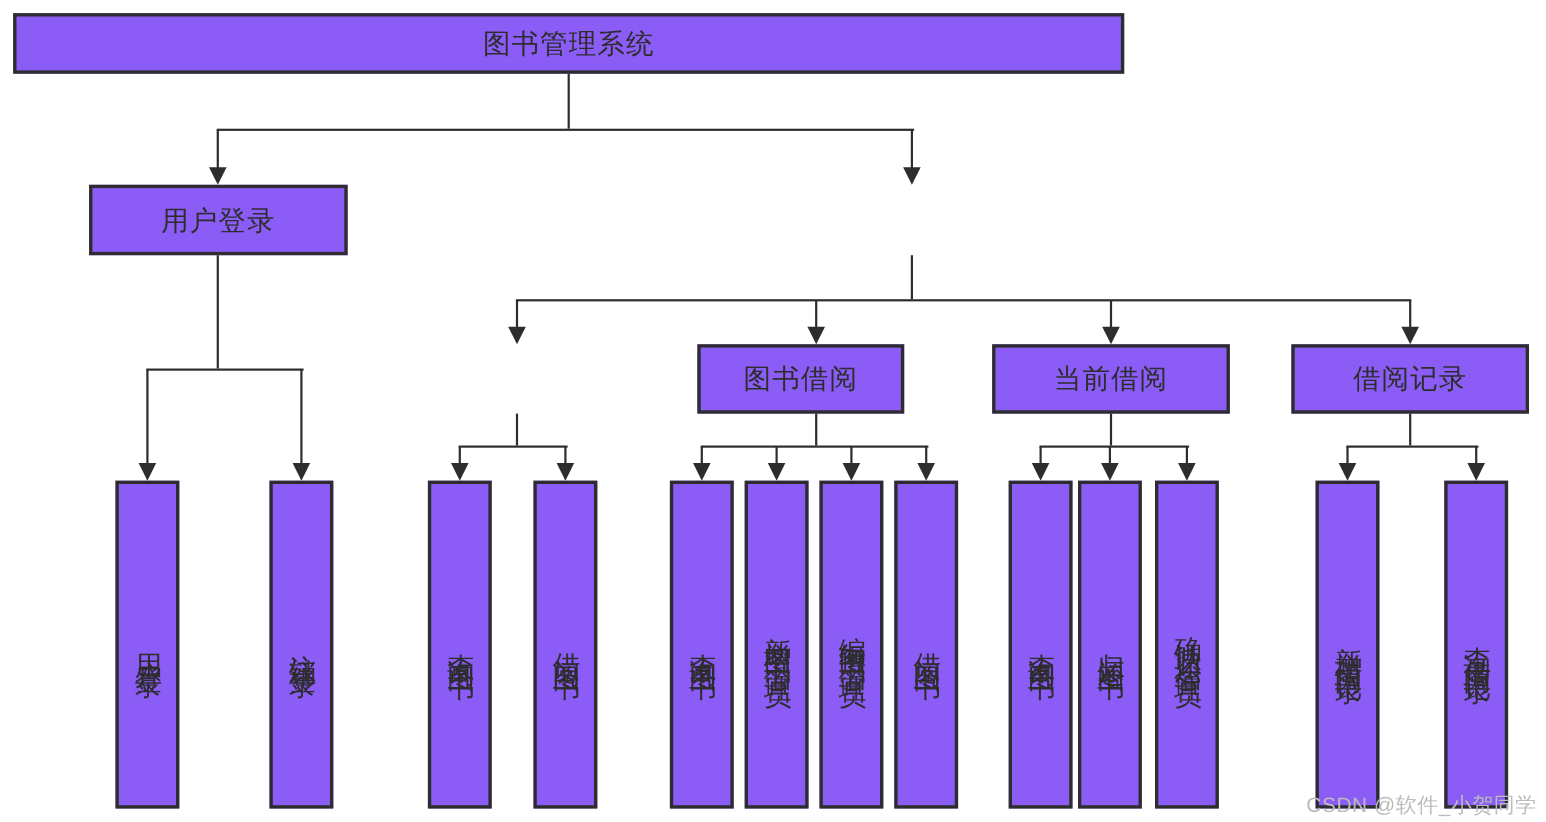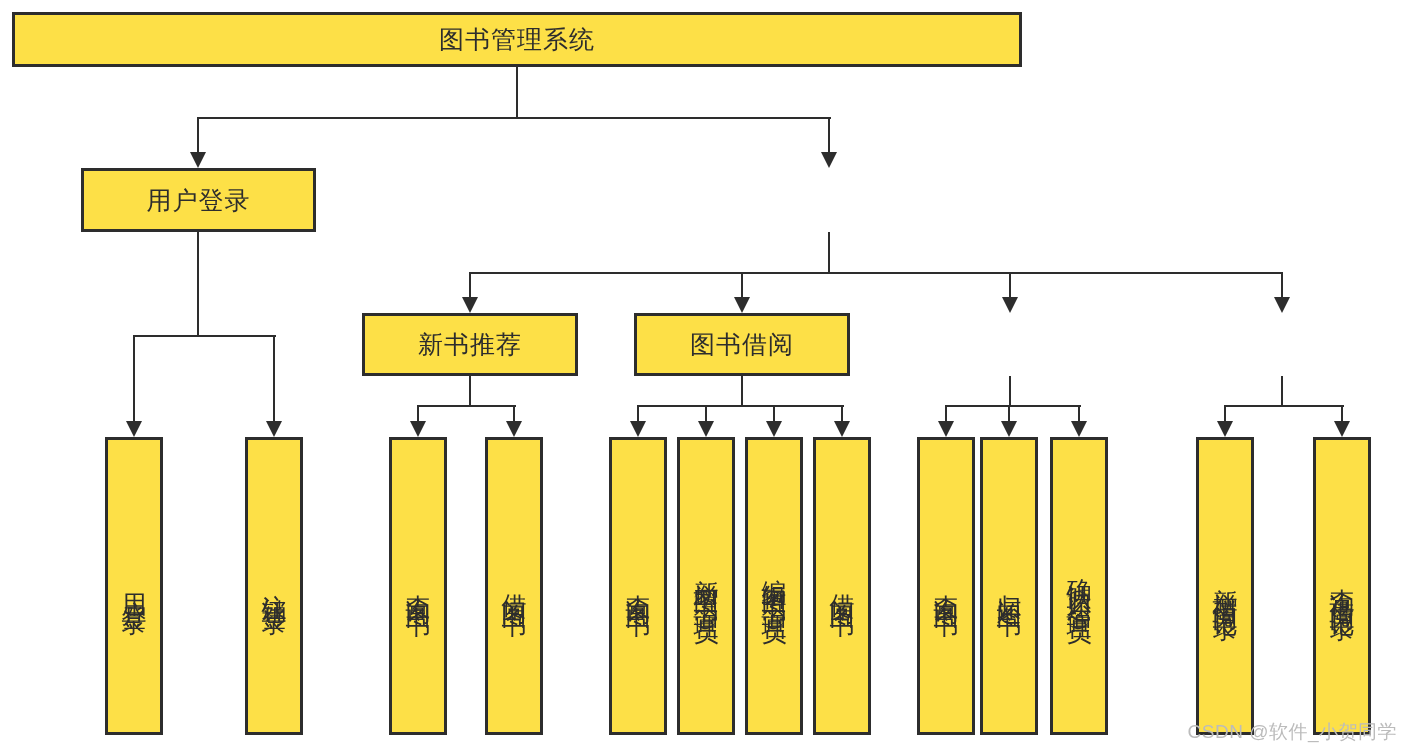--- a/index.html
+++ b/index.html
@@ -12,21 +12,21 @@
   .canvas{
     position:relative;width:1405px;height:747px;
     background:var(--background);
     font-family:"Liberation Sans",sans-serif;
     color:var(--text);
     overflow:hidden;
   }
   
   .box{
     position:absolute;box-sizing:border-box;
-    border:3px solid var(--line);background:#fde047;
+    border:3px solid var(--line);background:#8b5cf6;
     display:flex;align-items:center;justify-content:center;
     font-size:25px;letter-spacing:1px;
   }
   .leaf{border-width:3px;}
   .vtext{
     writing-mode:vertical-rl;text-orientation:mixed;
     letter-spacing:6px;line-height:1;white-space:nowrap;
   }
   
   .vline{position:absolute;width:2px;background:var(--line);}
@@ -62,22 +62,23 @@
 
   <div class="box" style="left:81px;top:168px;width:235px;height:64px">用户登录</div>
 
   <div class="vline" style="left:828px;top:232px;height:40px"></div>
   <div class="hline" style="left:469px;top:272px;width:814px"></div>
   <div class="arrow" style="left:462px;top:273px;height:40px"></div>
   <div class="arrow" style="left:734px;top:273px;height:40px"></div>
   <div class="arrow" style="left:1002px;top:273px;height:40px"></div>
   <div class="arrow" style="left:1274px;top:273px;height:40px"></div>
 
-  <div class="box" style="left:362px;top:313px;width:216px;height:63px">新书推荐</div>
-  <div class="box" style="left:634px;top:313px;width:216px;height:63px">图书借阅</div>
+  <div class="box" style="left:634px;top:313px;width:188px;height:63px">图书借阅</div>
+  <div class="box" style="left:902px;top:313px;width:216px;height:63px">当前借阅</div>
+  <div class="box" style="left:1174px;top:313px;width:216px;height:63px">借阅记录</div>
 
   <div class="vline" style="left:197px;top:232px;height:103px"></div>
   <div class="hline" style="left:133px;top:335px;width:143px"></div>
   <div class="arrow" style="left:126px;top:336px;height:101px"></div>
   <div class="arrow" style="left:266px;top:336px;height:101px"></div>
 
   <div class="vline" style="left:469px;top:376px;height:29px"></div>
   <div class="hline" style="left:417px;top:405px;width:99px"></div>
   <div class="arrow" style="left:410px;top:406px;height:31px"></div>
   <div class="arrow" style="left:506px;top:406px;height:31px"></div>

